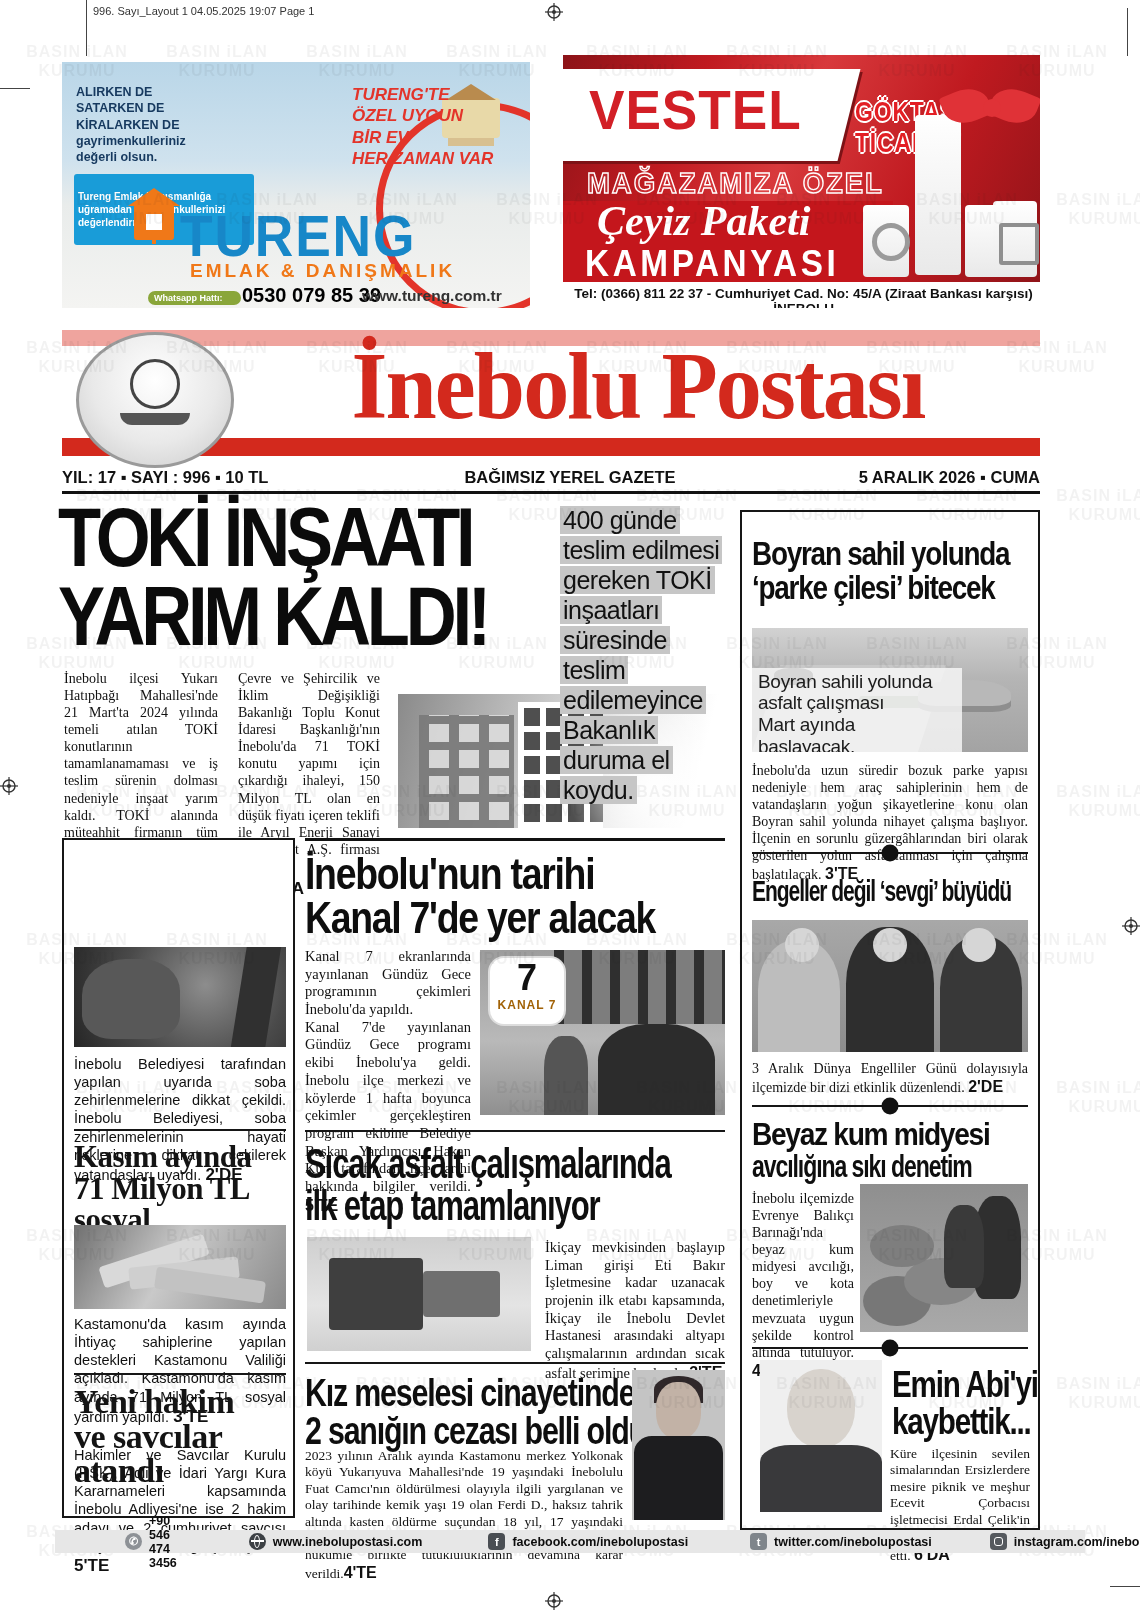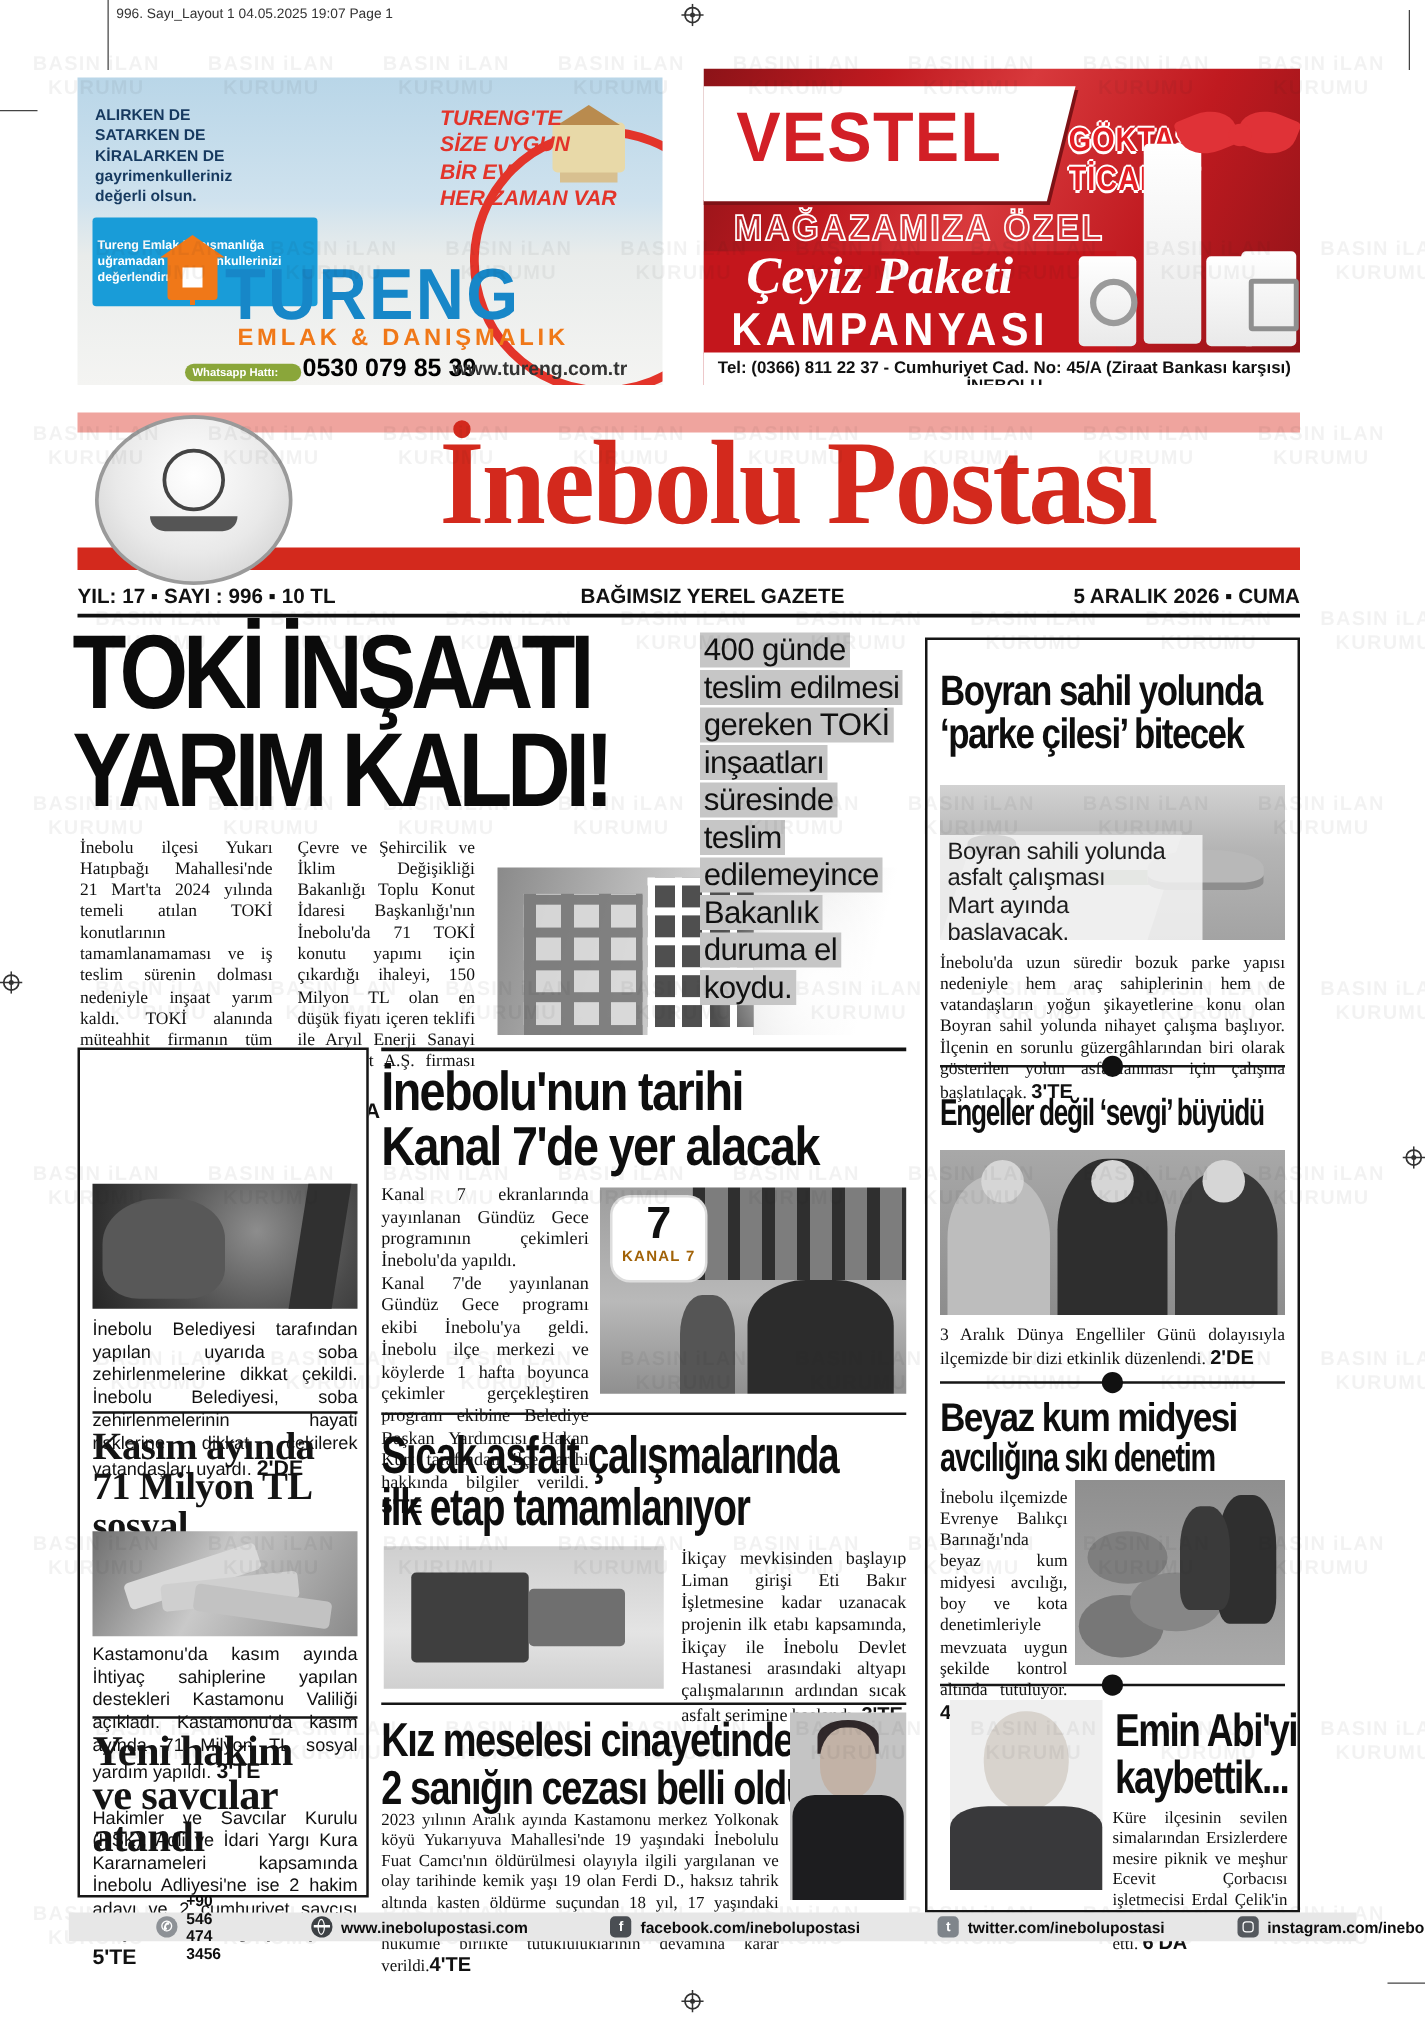--- a/index.html
+++ b/index.html
@@ -217,21 +217,21 @@
 
   <div class="abs ad-tureng">
     <div class="abs redarc"></div>
     <div class="abs housecard"></div>
     <div class="abs tu-left pre">ALIRKEN DE
 SATARKEN DE
 KİRALARKEN DE
 gayrimenkulleriniz
 değerli olsun.</div>
     <div class="abs tu-slogan pre">TURENG'TE
-SİZE UYGUN
+ÖZEL UYGUN
 BİR EV
 HER ZAMAN VAR</div>
     <div class="abs tu-box pre">Tureng Emlak Danışmanlığa
 uğramadan gayrimenkullerinizi
 değerlendirmeyin...</div>
     <div class="abs tu-house"></div>
     <div class="abs tu-brand">TURENG</div>
     <div class="abs tu-sub">EMLAK &amp; DANIŞMALIK</div>
     <div class="abs tu-wapill">Whatsapp Hattı:</div>
     <div class="abs tu-wanum">0530 079 85 39</div>

